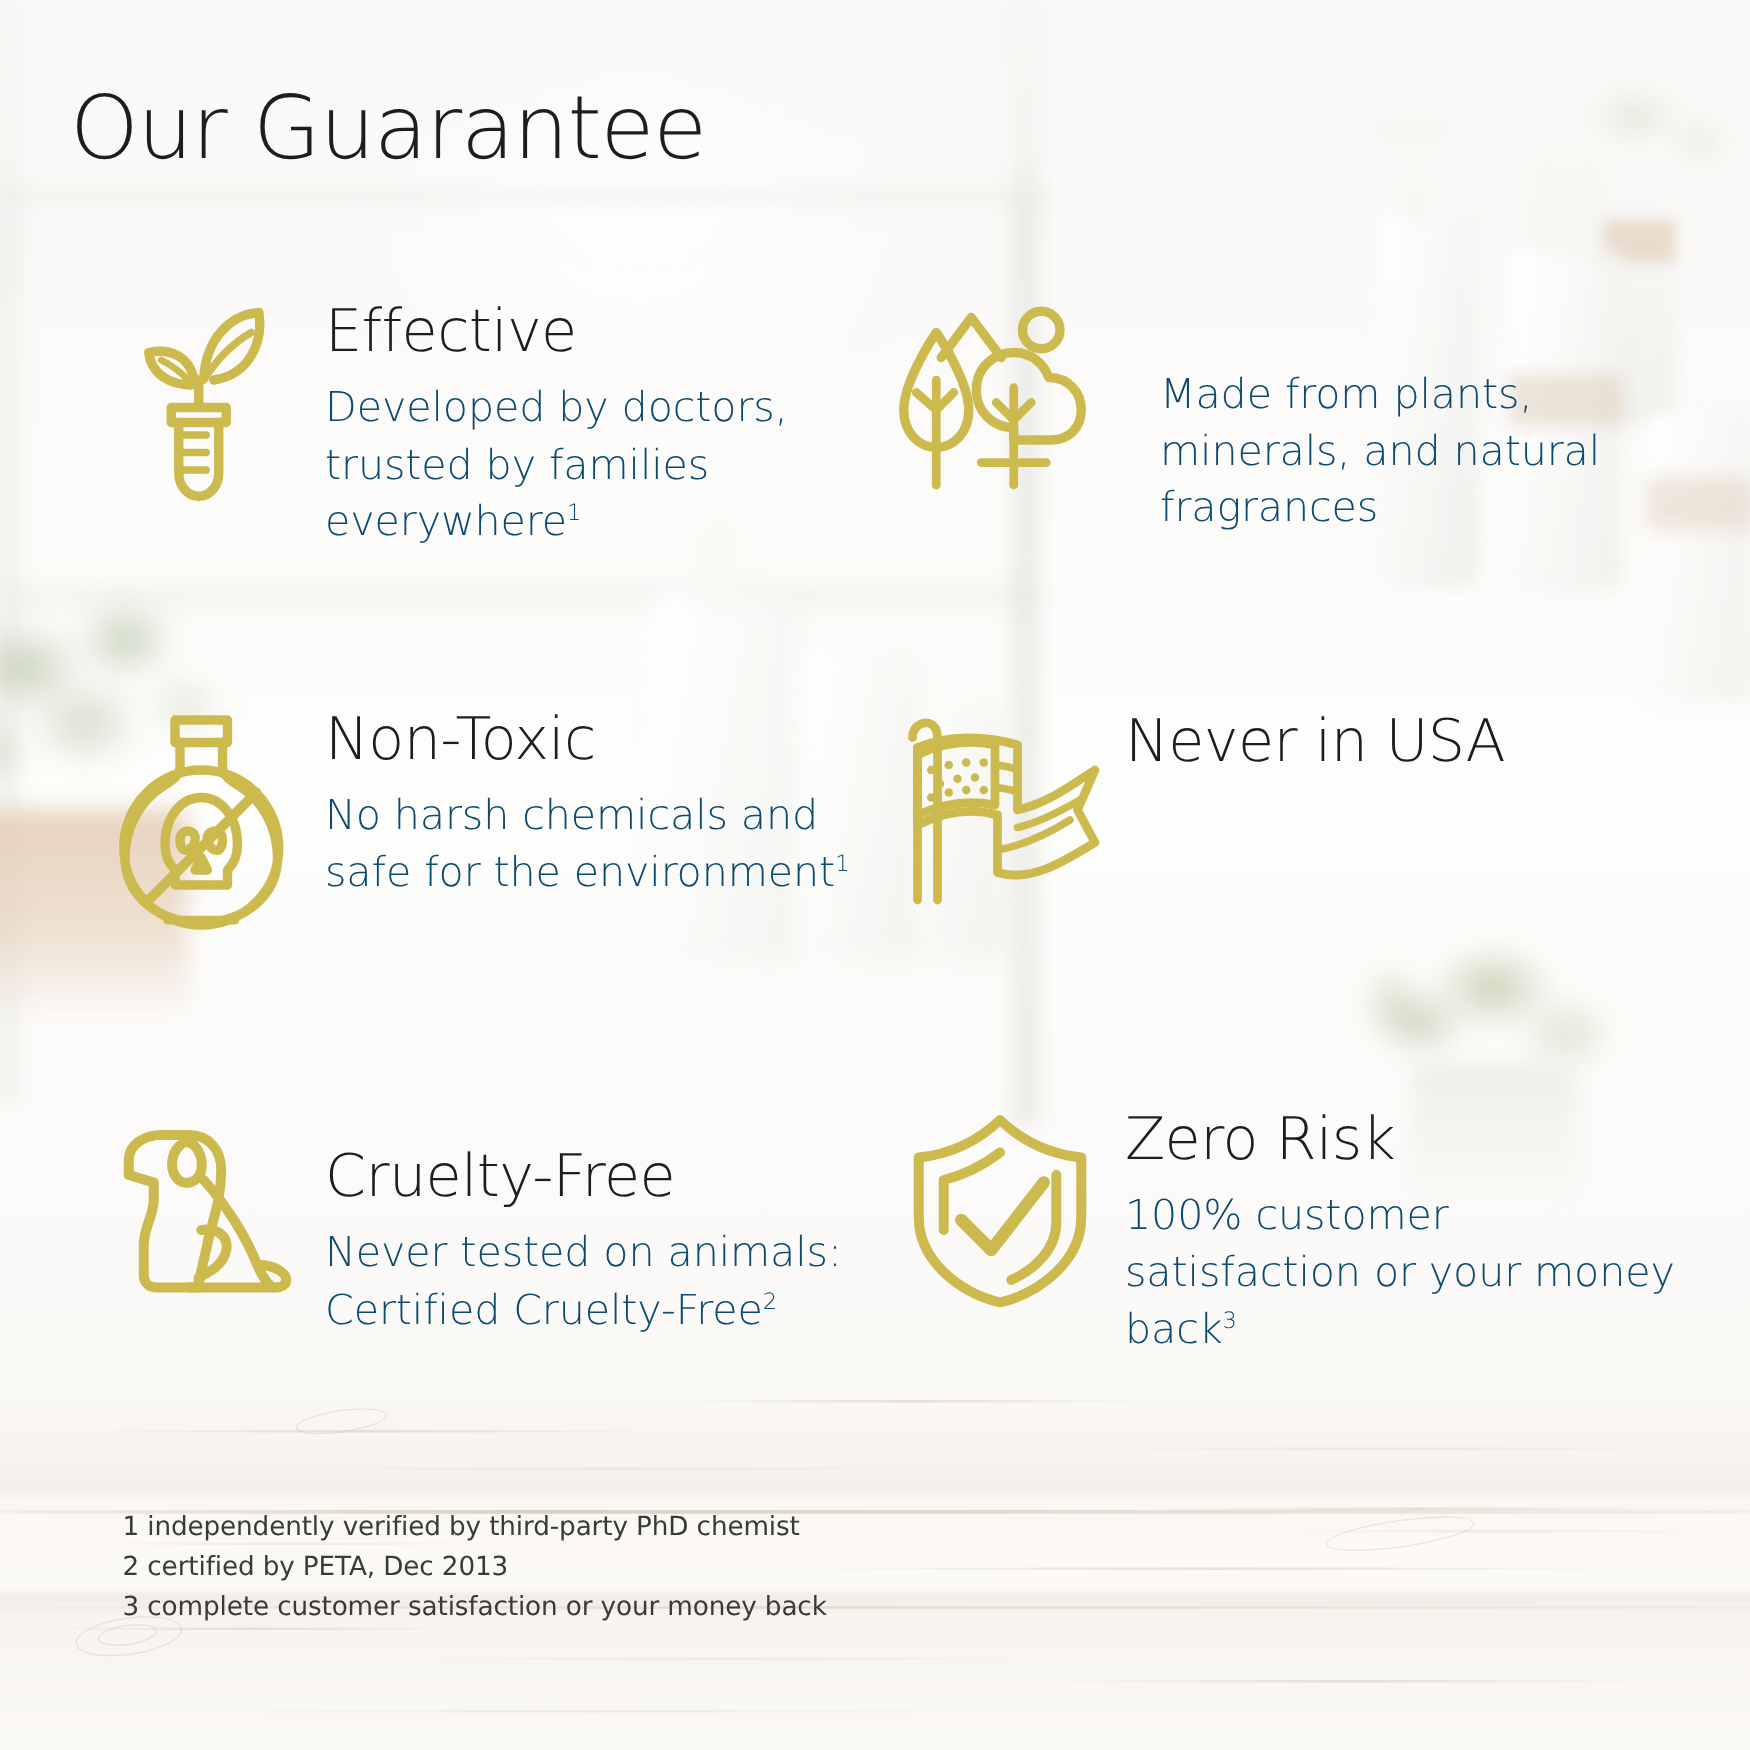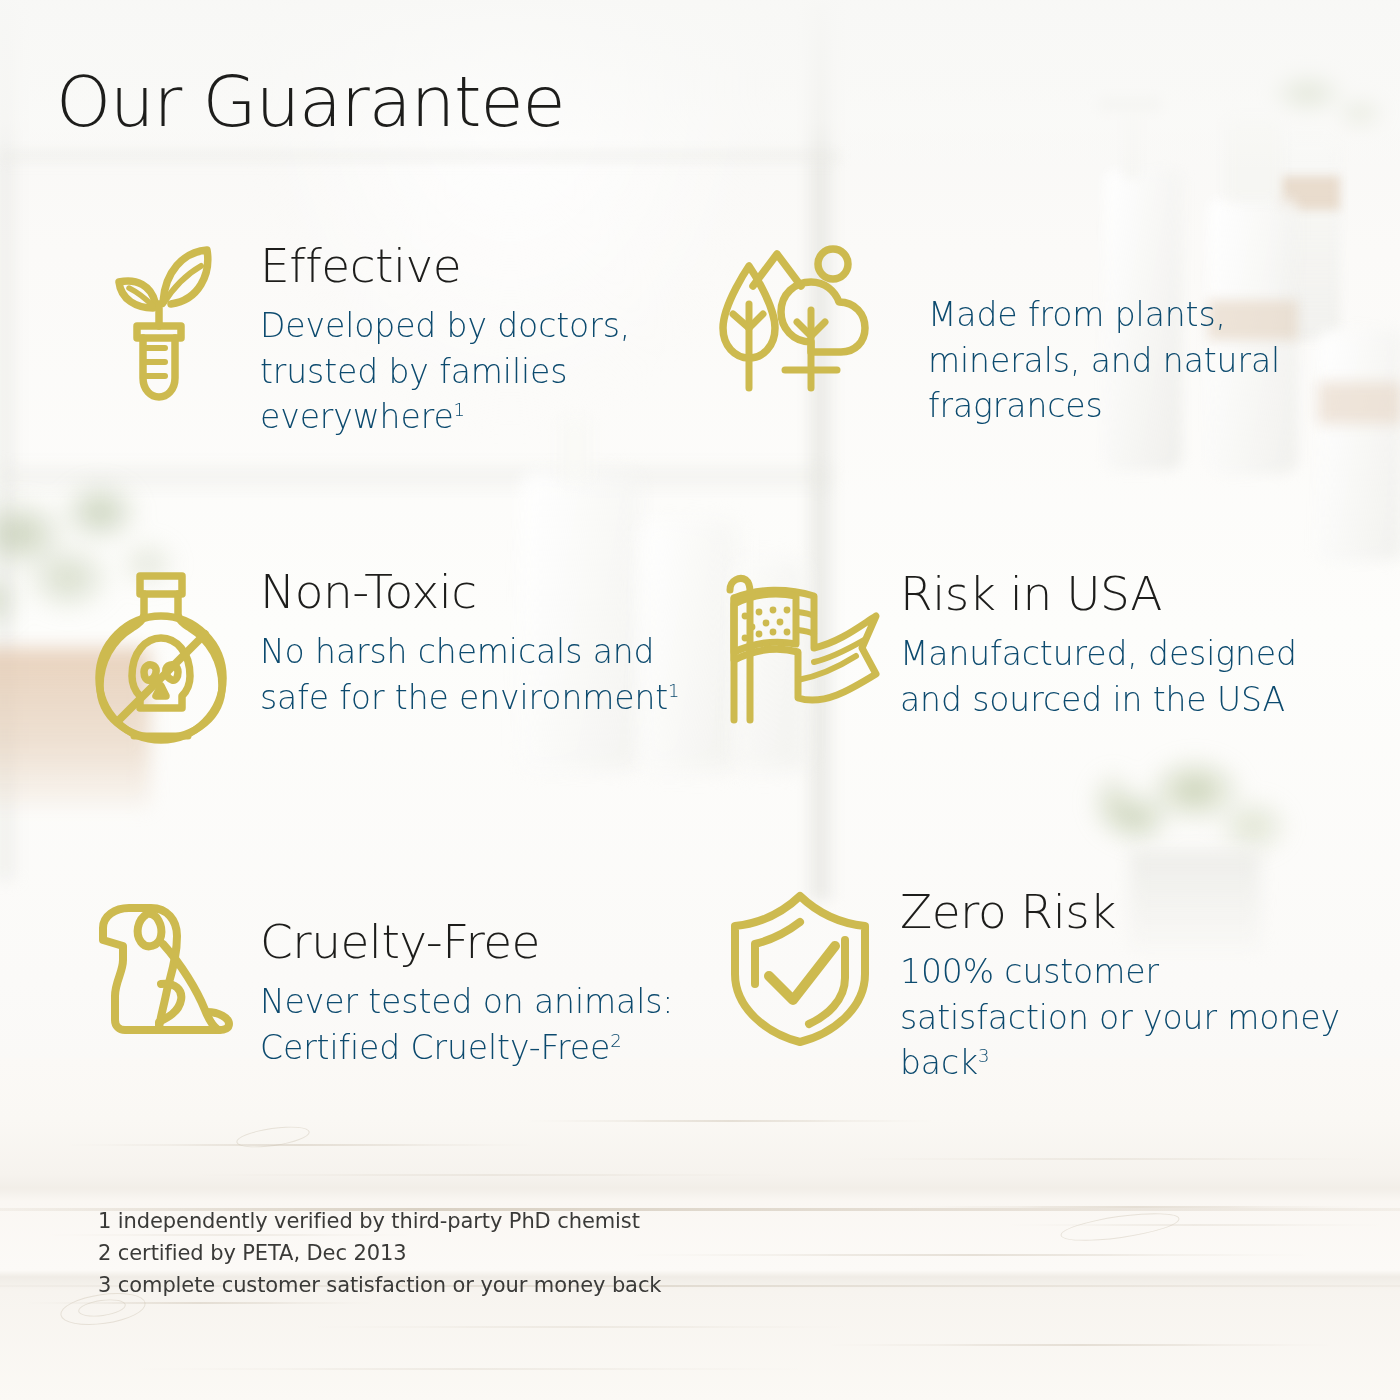--- a/index.html
+++ b/index.html
@@ -397,22 +397,21 @@
                 <circle cx="45" cy="64" r="3.4"></circle>
               <circle cx="59" cy="62" r="3.4"></circle>
                 <circle cx="73" cy="62" r="3.4"></circle>
               <circle cx="38" cy="78" r="3.4"></circle>
                 <circle cx="52" cy="74" r="3.4"></circle>
               <circle cx="66" cy="73" r="3.4"></circle>
             </g>
           </svg>
         </div>
         <div class="f-text" style="left:200px; top:26px; width:450px;">
-          <div class="f-head">Risk in USA</div>
-          <div class="f-body">Manufactured, designed and sourced in the USA</div>
+          <div class="f-head">Never in USA</div>
         </div>
       </div>
 
       <div class="feature">
         <div class="icon-wrap" style="left:86px; top:12px; width:160px;">
           <svg width="155" height="160" viewBox="0 0 155 160" fill="none" stroke="#cdba4f" stroke-width="8" stroke-linecap="round" stroke-linejoin="round">
 
             <path d="M14 42 C14 30 26 22 40 22 L62 22 C78 22 88 34 88 50
                      C88 72 82 88 78 104 C74 124 70 136 70 144
                      L36 144 C30 144 26 140 26 134 L26 110

